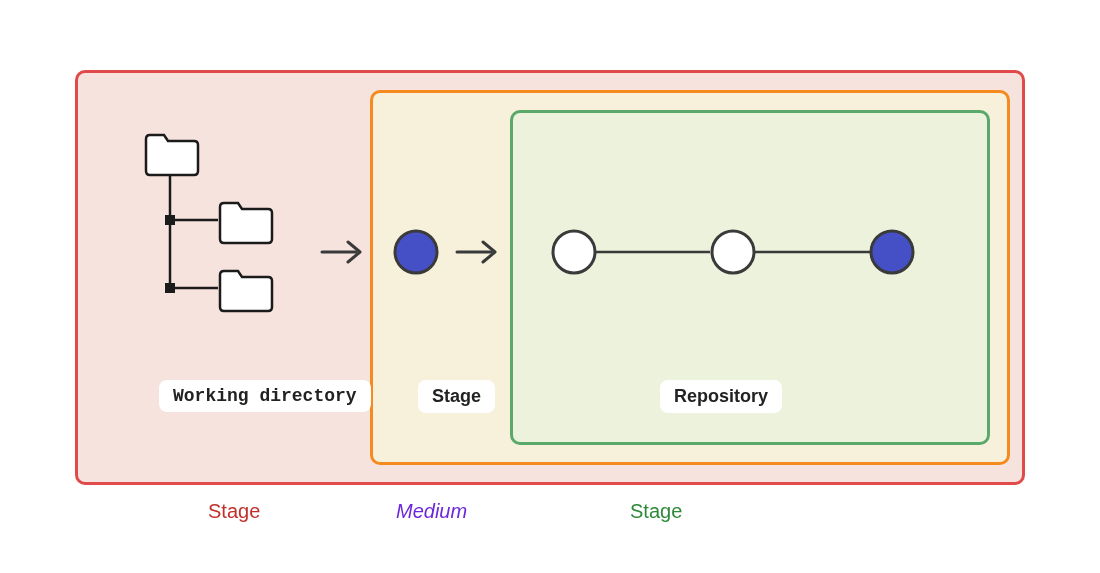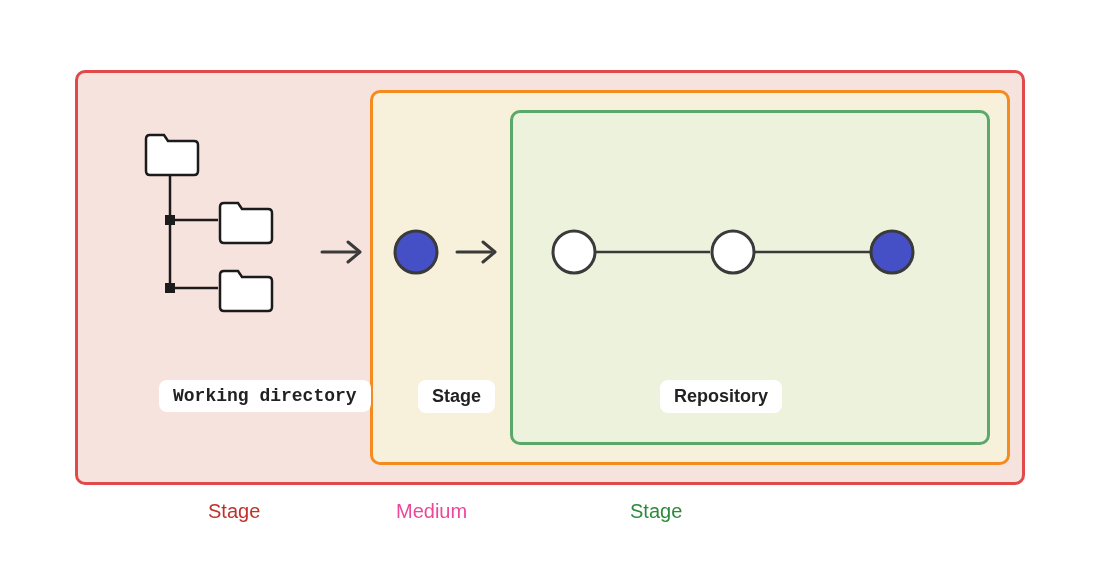--- a/index.html
+++ b/index.html
@@ -41,21 +41,21 @@
     font-weight: 600;
     color: #222;
     white-space: nowrap;
   }
   .bottom-label {
     position: absolute;
     font-size: 20px;
     font-weight: 500;
   }
   .hard-label   { color: #c0312c; }
-  .medium-label { color: #ec4899; }
+  .medium-label { color: #6d28d9; font-style: italic; }
   .soft-label   { color: #2e8a3a; }
 
   svg { display: block; }
 </style>
 </head>
 <body>
 
 <div class="stage">
 
   <div class="box hard-box" style="left:75px; top:70px; width:950px; height:415px;"></div>

